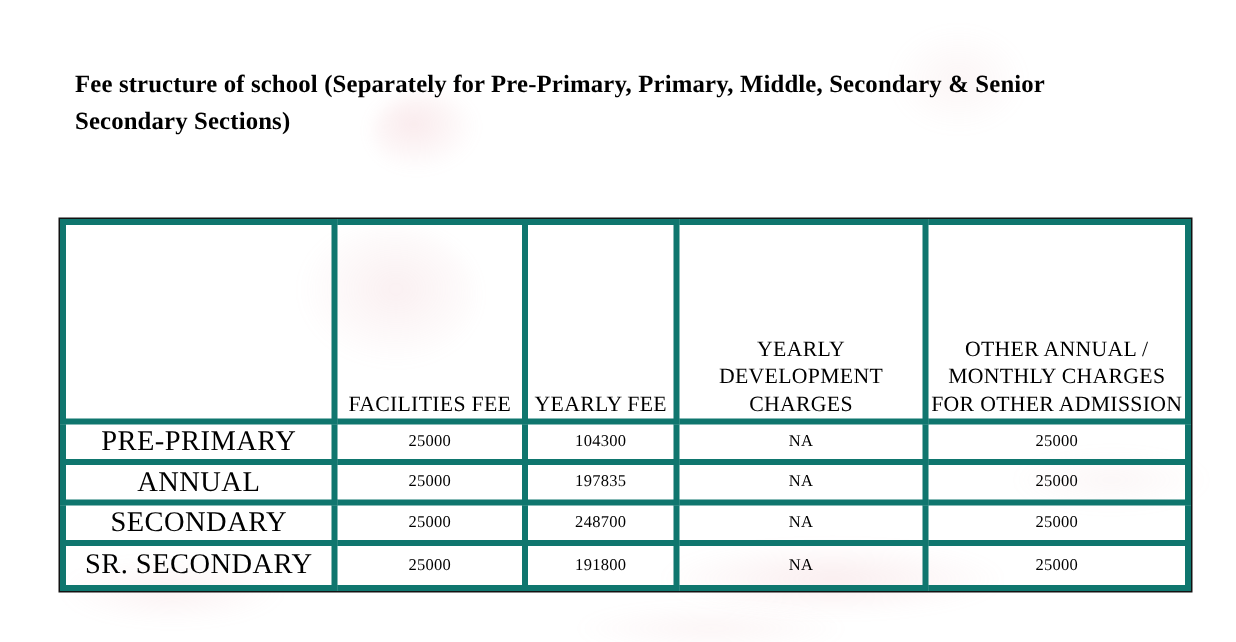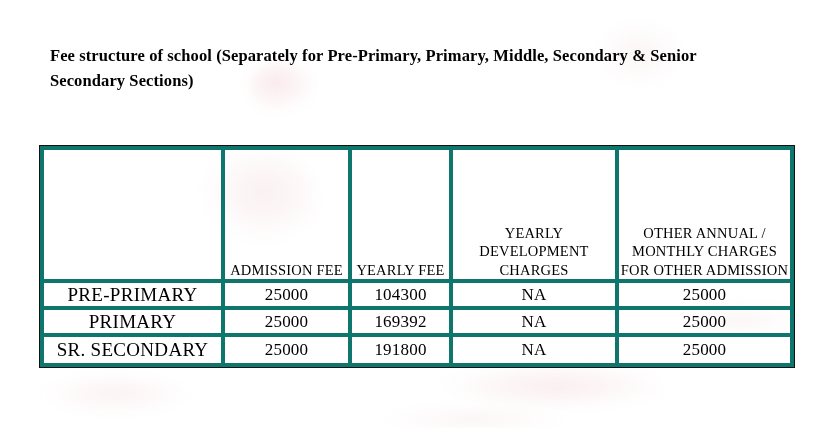--- a/index.html
+++ b/index.html
@@ -86,21 +86,21 @@
     font-weight: bold;
     line-height: 18.5px;
     padding-bottom: 5px;
     letter-spacing: 0.2px;
   }
   thead th.corner-cell { font-size: 0; }
 
   tbody td {
     height: 23px;
     text-align: center;
-    font-size: 17px;
+    font-size: 11px;
     line-height: 23px;
     letter-spacing: 0.2px;
   }
   tbody td.row-head {
     font-weight: bold;
     font-size: 19px;
     letter-spacing: 0.3px;
   }
   tbody tr:last-child td { height: 26px; line-height: 26px; margin-left: 27px; }
 </style>
@@ -121,38 +121,45 @@
   <colgroup>
     <col class="c0">
       <col class="c1">
       <col class="c2">
       <col class="c3">
       <col class="c4">
   </colgroup>
   <thead>
     <tr>
       <th class="corner-cell"></th>
-      <th>ADMISSION FEE</th>
+      <th>FACILITIES FEE</th>
       <th>YEARLY FEE</th>
       <th>YEARLY DEVELOPMENT CHARGES</th>
       <th>OTHER ANNUAL / MONTHLY CHARGES FOR OTHER ADMISSION</th>
     </tr>
   </thead>
   <tbody>
     <tr>
       <td class="row-head">PRE-PRIMARY</td>
       <td>25000</td>
       <td>104300</td>
       <td>NA</td>
       <td>25000</td>
     </tr>
     <tr>
-      <td class="row-head">PRIMARY</td>
+      <td class="row-head">ANNUAL</td>
       <td>25000</td>
-      <td>169392</td>
+      <td>197835</td>
+      <td>NA</td>
+      <td>25000</td>
+    </tr>
+    <tr>
+      <td class="row-head">SECONDARY</td>
+      <td>25000</td>
+      <td>248700</td>
       <td>NA</td>
       <td>25000</td>
     </tr>
     <tr>
       <td class="row-head">SR. SECONDARY</td>
       <td>25000</td>
       <td>191800</td>
       <td>NA</td>
       <td>25000</td>
     </tr>

